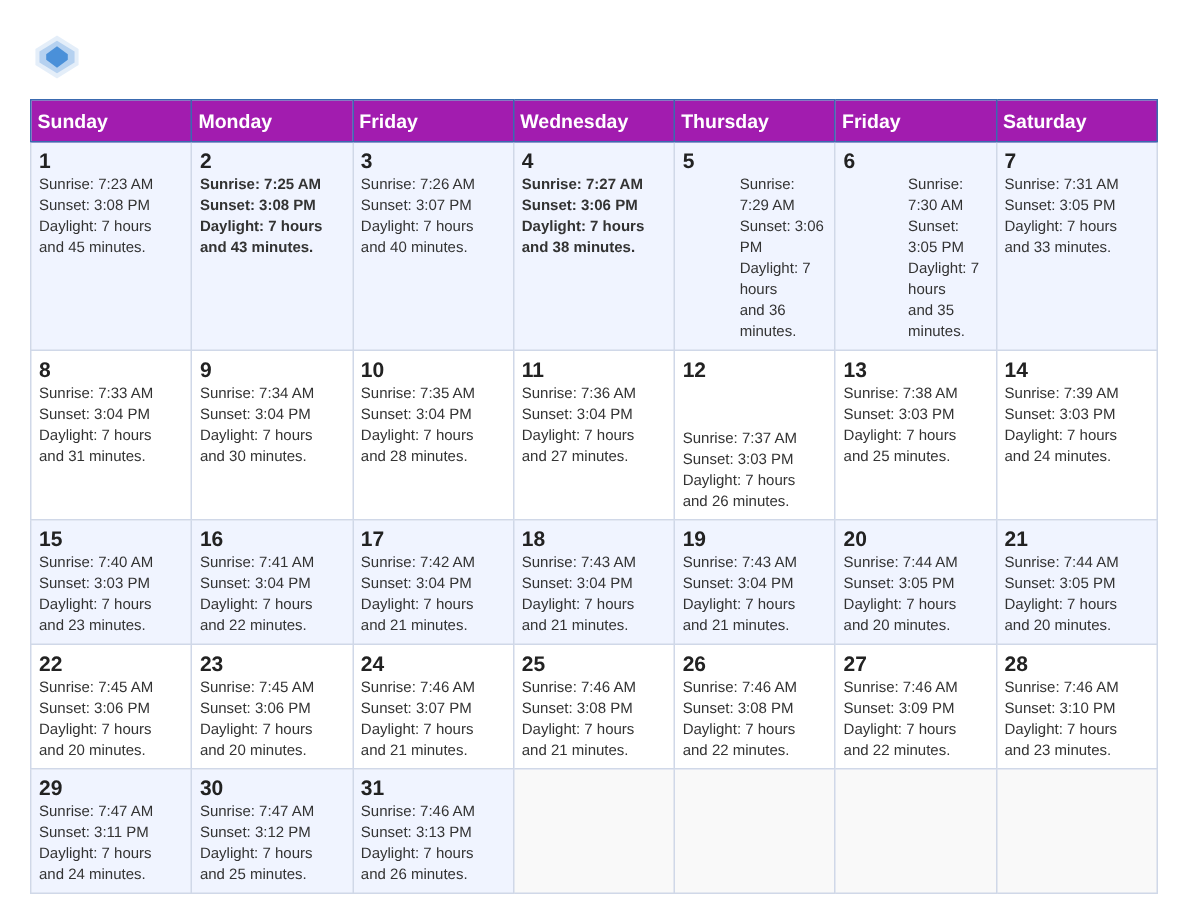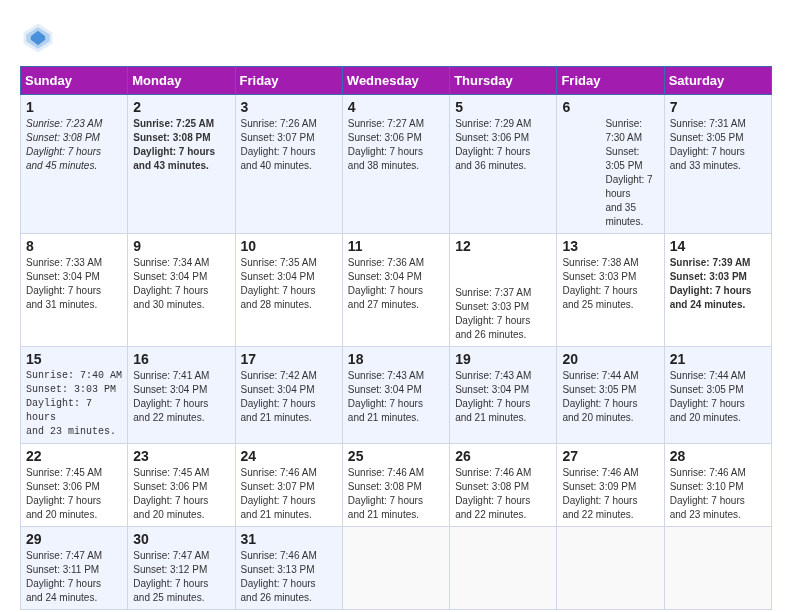--- a/index.html
+++ b/index.html
@@ -123,49 +123,49 @@
         <th>Wednesday</th>
         <th>Thursday</th>
         <th>Friday</th>
         <th>Saturday</th>
       </tr>
   </thead>
   <tbody id="calendar-body">
   <tr>
         <td>
           <span class="day-number">1</span>
-          <div class="day-info" style="white-space: pre-line; font-style: italic;">Sunrise: 7:23 AM
+          <div class="day-info" style="white-space: pre-line;">Sunrise: 7:23 AM
 Sunset: 3:08 PM
 Daylight: 7 hours
 and 45 minutes.</div>
         </td>
         <td>
           <span class="day-number">2</span>
           <div class="day-info" style="white-space: pre-line; font-weight: bold;">Sunrise: 7:25 AM
 Sunset: 3:08 PM
 Daylight: 7 hours
 and 43 minutes.</div>
         </td>
         <td>
           <span class="day-number">3</span>
           <div class="day-info" style="white-space: pre-line;">Sunrise: 7:26 AM
 Sunset: 3:07 PM
 Daylight: 7 hours
 and 40 minutes.</div>
         </td>
         <td>
           <span class="day-number">4</span>
-          <div class="day-info" style="white-space: pre-line;">Sunrise: 7:27 AM
+          <div class="day-info" style="white-space: pre-line; font-weight: bold;">Sunrise: 7:27 AM
 Sunset: 3:06 PM
 Daylight: 7 hours
 and 38 minutes.</div>
         </td>
         <td>
           <span class="day-number">5</span>
-          <div class="day-info" style="white-space: pre-line;">Sunrise: 7:29 AM
+          <div class="day-info" style="white-space: pre-line; margin-left: 38px;">Sunrise: 7:29 AM
 Sunset: 3:06 PM
 Daylight: 7 hours
 and 36 minutes.</div>
         </td>
         <td>
           <span class="day-number">6</span>
           <div class="day-info" style="white-space: pre-line; margin-left: 43px;">Sunrise: 7:30 AM
 Sunset: 3:05 PM
 Daylight: 7 hours
 and 35 minutes.</div>
@@ -216,30 +216,30 @@
         </td>
         <td>
           <span class="day-number">13</span>
           <div class="day-info" style="white-space: pre-line;">Sunrise: 7:38 AM
 Sunset: 3:03 PM
 Daylight: 7 hours
 and 25 minutes.</div>
         </td>
         <td>
           <span class="day-number">14</span>
-          <div class="day-info" style="white-space: pre-line; font-weight: bold;">Sunrise: 7:39 AM
+          <div class="day-info" style="white-space: pre-line;">Sunrise: 7:39 AM
 Sunset: 3:03 PM
 Daylight: 7 hours
 and 24 minutes.</div>
         </td>
       </tr>
       <tr>
         <td>
           <span class="day-number">15</span>
-          <div class="day-info" style="white-space: pre-line; font-family: Liberation Mono, monospace;">Sunrise: 7:40 AM
+          <div class="day-info" style="white-space: pre-line;">Sunrise: 7:40 AM
 Sunset: 3:03 PM
 Daylight: 7 hours
 and 23 minutes.</div>
         </td>
         <td>
           <span class="day-number">16</span>
           <div class="day-info" style="white-space: pre-line;">Sunrise: 7:41 AM
 Sunset: 3:04 PM
 Daylight: 7 hours
 and 22 minutes.</div>

